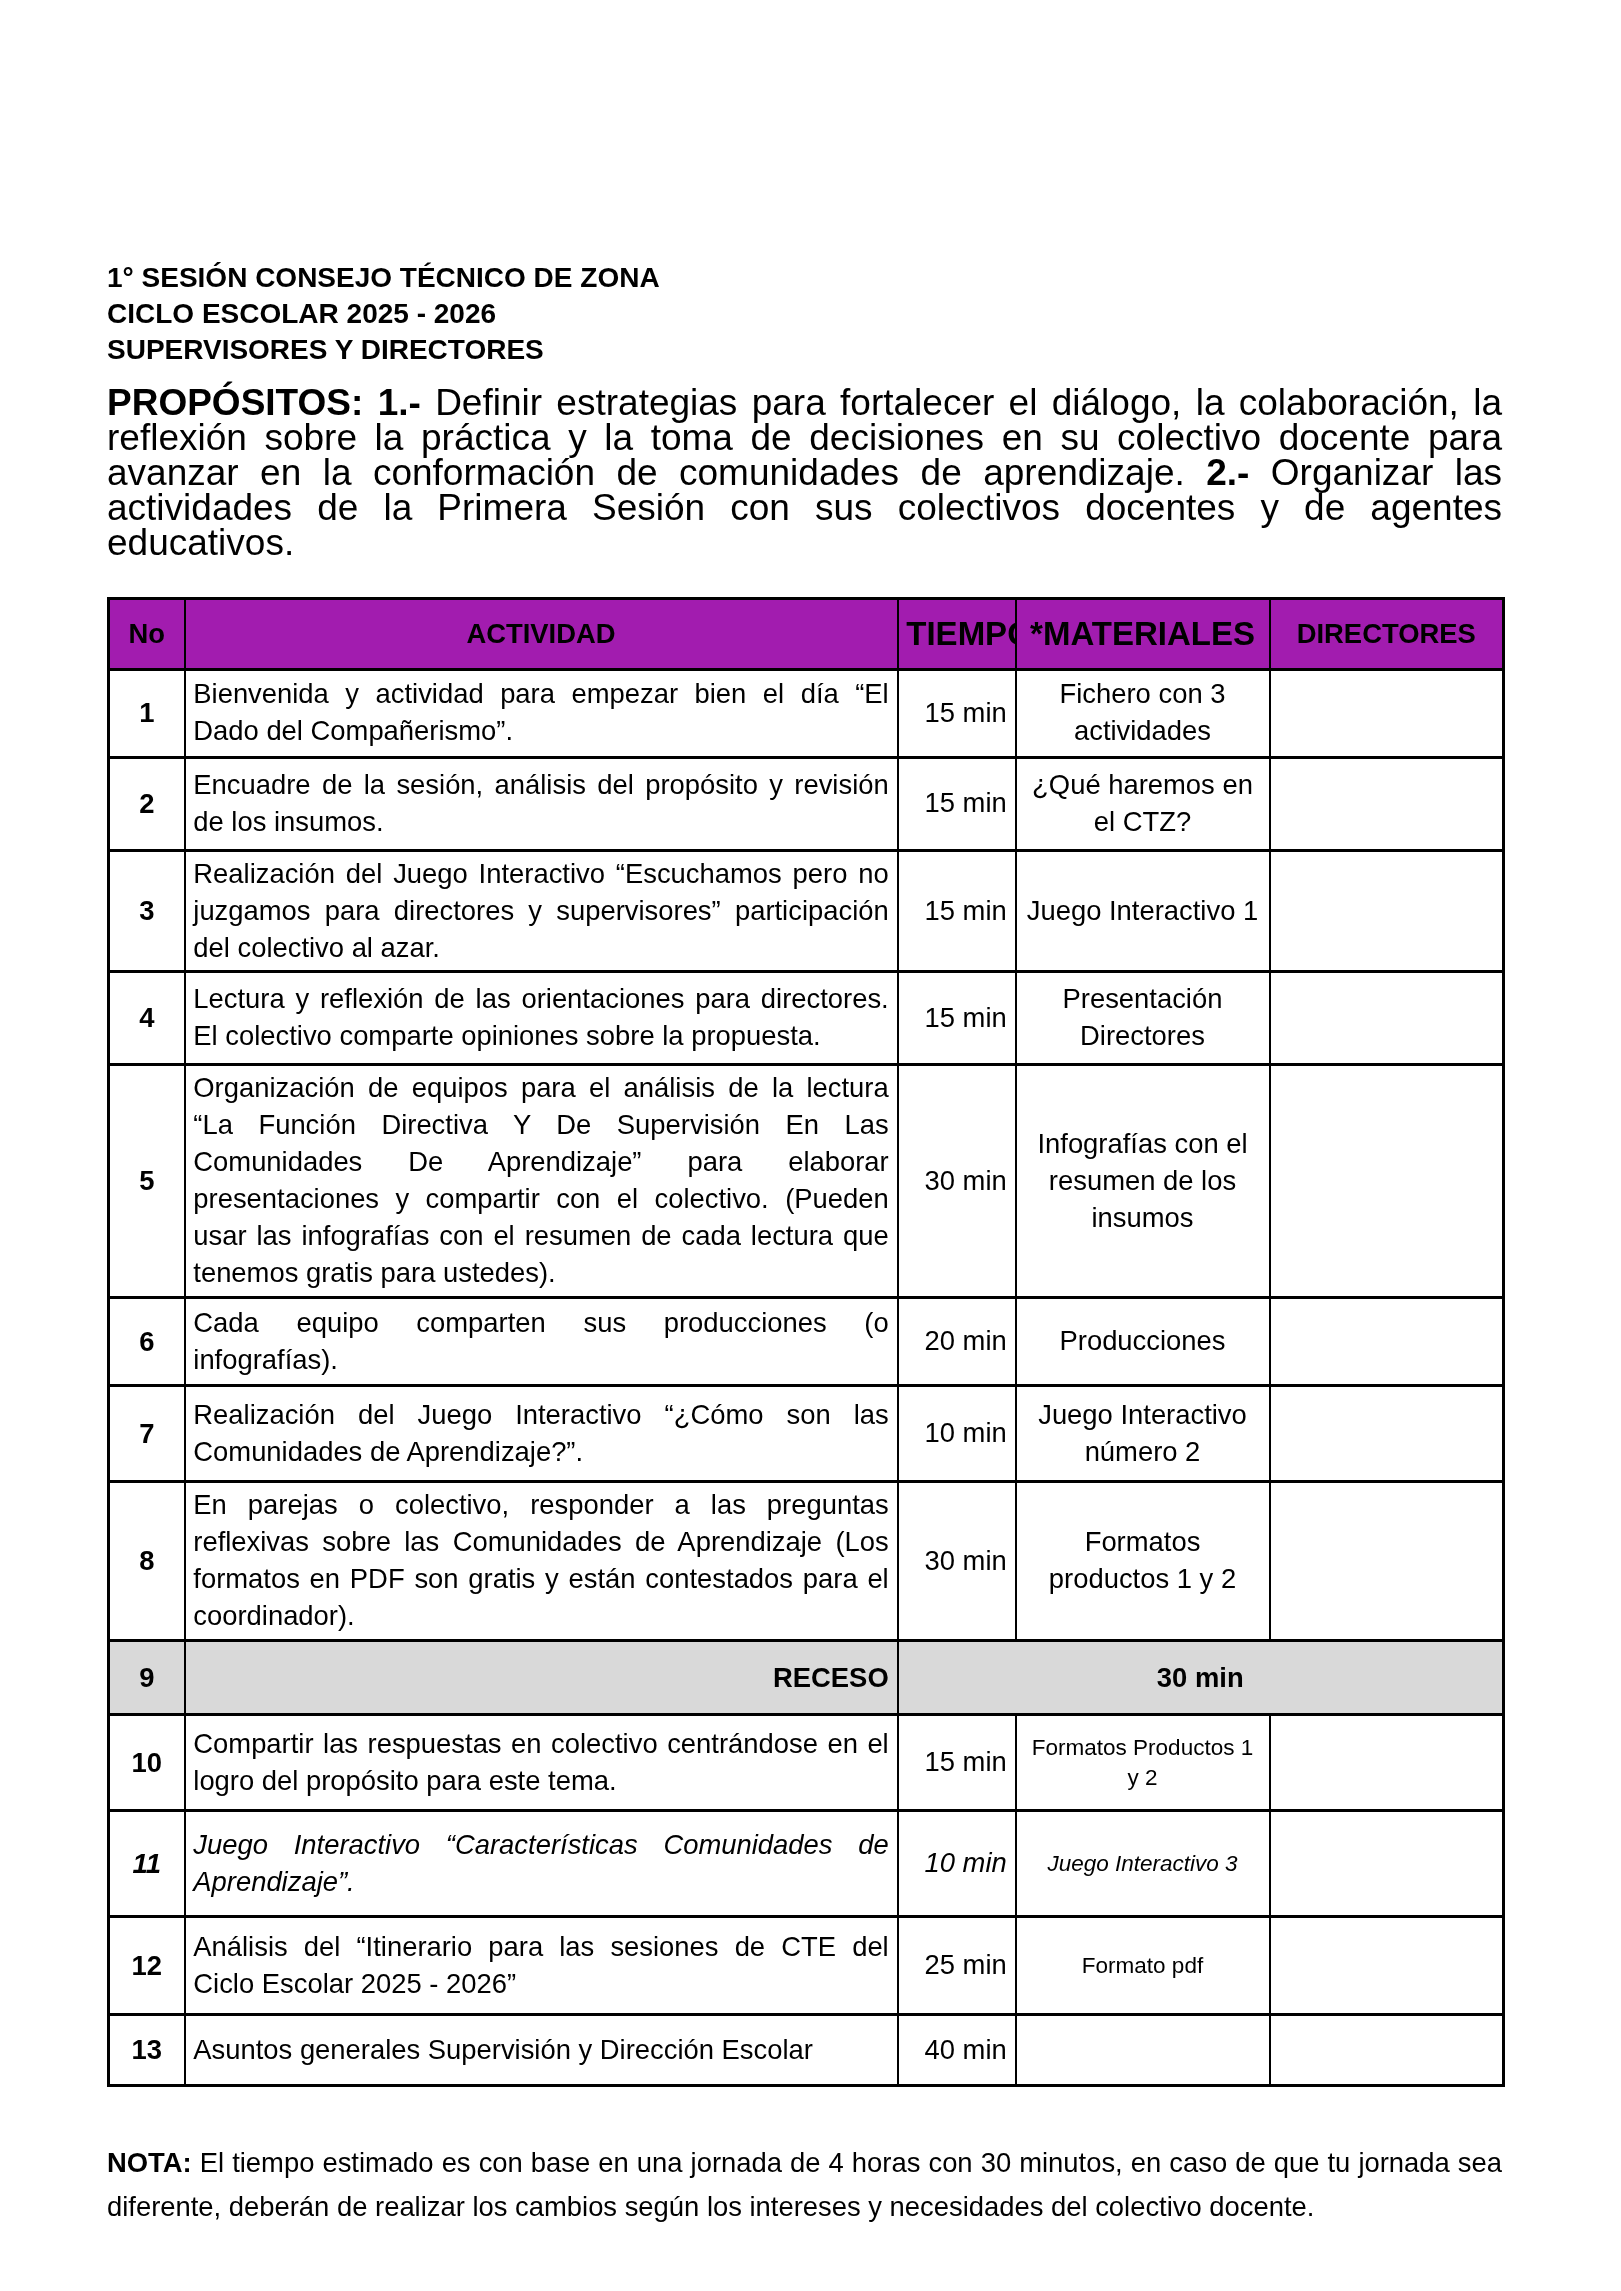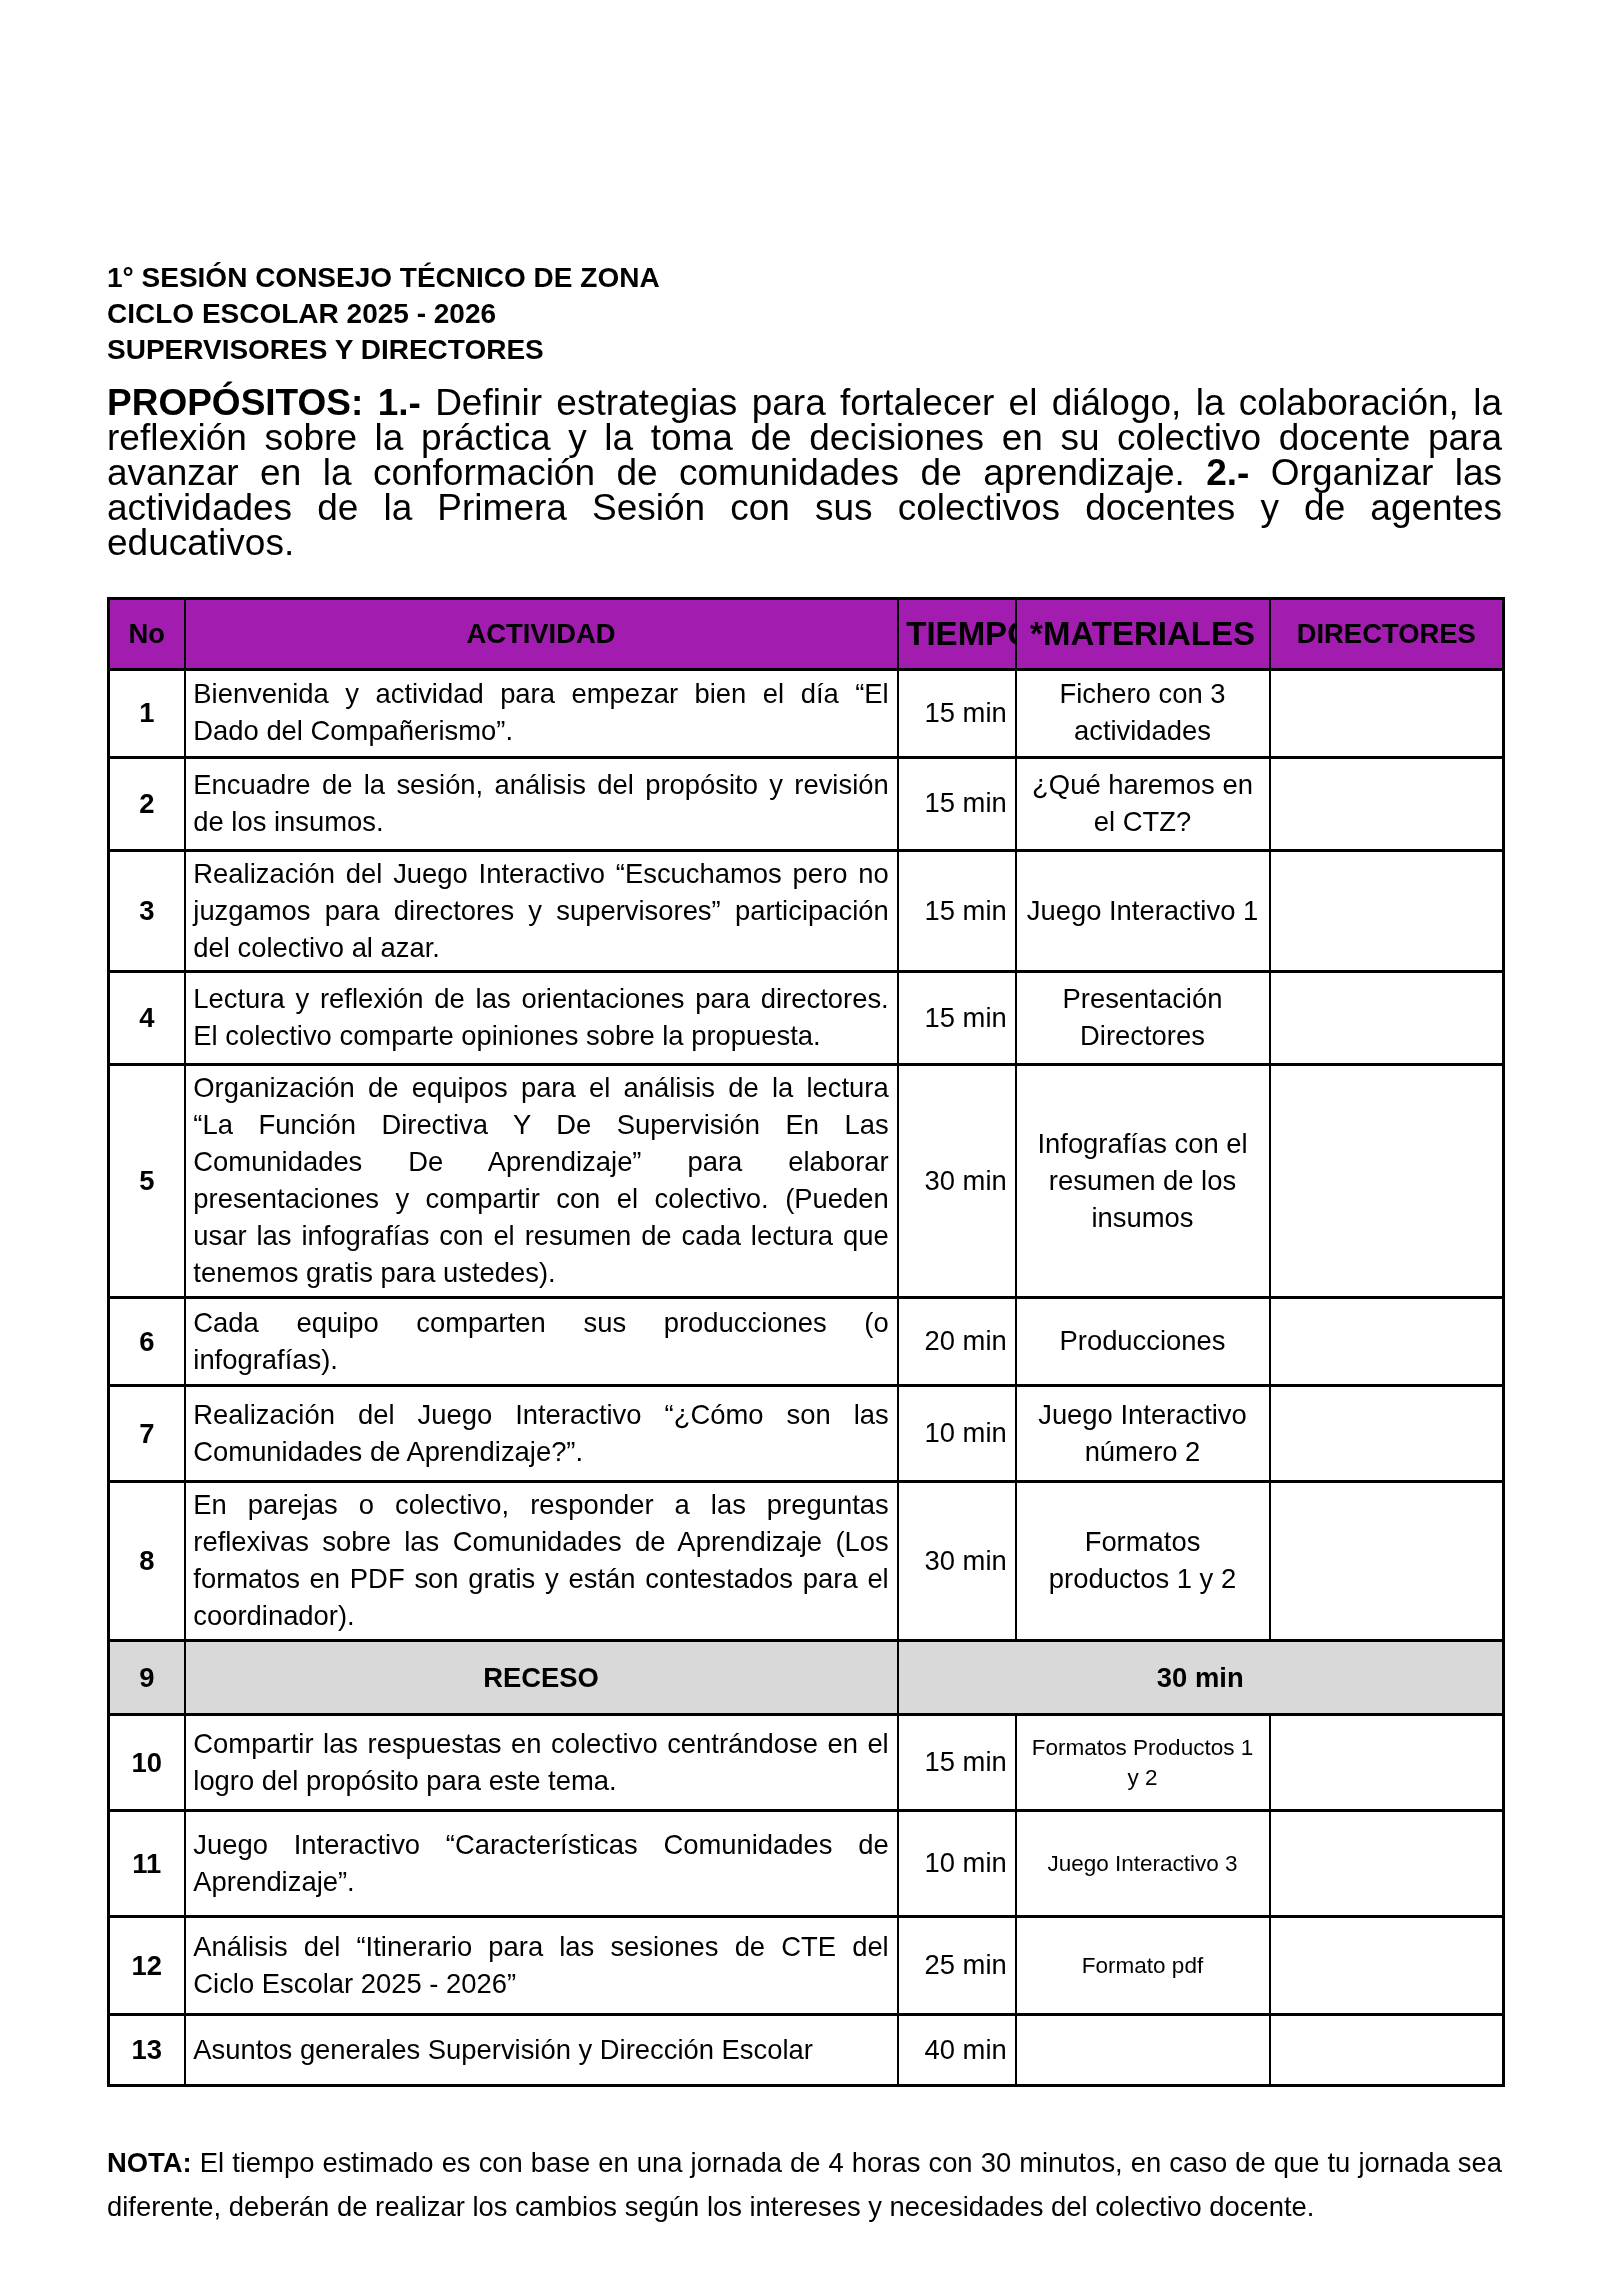--- a/index.html
+++ b/index.html
@@ -57,33 +57,33 @@
     font-size:27.4px;
   }
   table.agenda thead th.h-time, table.agenda thead th.h-mat{font-size:33px;}
   td.no{text-align:center;font-weight:bold;font-size:27.4px;}
   td.act{text-align:justify;font-size:27.4px;line-height:1.35;padding:5.9px 14.7px;}
   td.time{text-align:right;font-size:27.4px;line-height:1.35;}
   td.mat{text-align:center;font-size:27.4px;line-height:1.35;}
   td.mat.small{font-size:22.5px;line-height:1.3;}
   td.resp{font-size:27.4px;}
   tr.receso td{background:#d9d9d9;font-weight:bold;}
-  tr.receso td.r-label{text-align:center;font-size:27.4px;margin-top:8px;}
+  tr.receso td.r-label{text-align:right;font-size:27.4px;margin-top:8px;}
   tr.receso td.r-span{text-align:center;font-size:27.4px;}
   tbody tr:nth-child(1){height:88px;}
   tbody tr:nth-child(2){height:93px;}
   tbody tr:nth-child(3){height:118px;}
   tbody tr:nth-child(4){height:93px;}
   tbody tr:nth-child(5){height:233px;}
   tbody tr:nth-child(6){height:88px;}
   tbody tr:nth-child(7){height:96px;}
   tbody tr:nth-child(8){height:137px;}
   tbody tr:nth-child(9){height:74px;}
   tbody tr:nth-child(10){height:96px;}
-  tbody tr:nth-child(11){height:106px;}
+  tbody tr:nth-child(11){height:106px;font-style:italic;}
   tbody tr:nth-child(12){height:98px;margin-left:8px;}
   tbody tr:nth-child(13){height:71px;}
   .nota{
     margin-top:54px;
     font-size:27.4px;
     line-height:44px;
     text-align:justify;
   }
 </style>
 </head>

